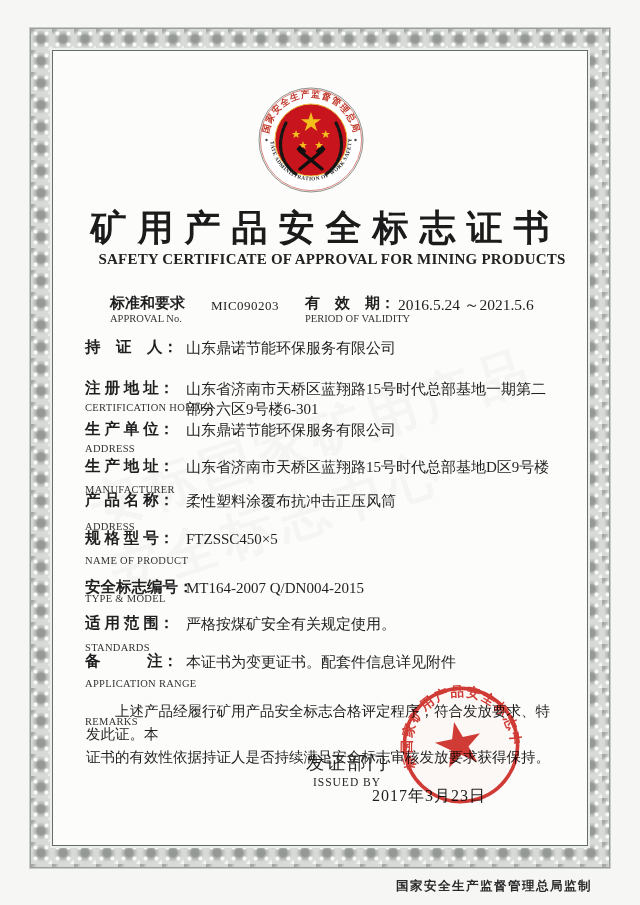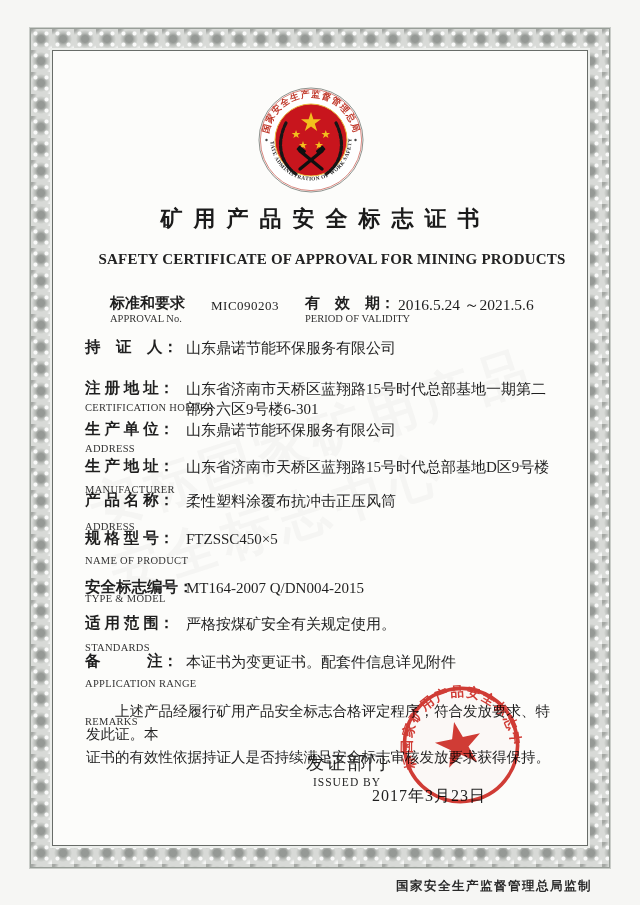--- a/index.html
+++ b/index.html
@@ -16,21 +16,21 @@
     background-size:11px 11px, 22px 22px, 22px 22px, 22px 22px;
     box-shadow:inset 0 0 0 1px #989e98, 0 0 0 1px #c9ccc8;}
   .frame-inner{position:absolute;left:22px;top:22px;right:22px;bottom:22px;
     background:#fcfcfa;border:1px solid #686c68;box-shadow:0 0 0 2px #eceeeb;}
   .content{position:absolute;inset:0;color:#1f1f1f;}
   .watermark{position:absolute;left:90px;top:400px;width:480px;font-size:52px;color:rgba(160,160,158,0.07);
     transform:rotate(-18deg);letter-spacing:6px;font-weight:bold;pointer-events:none;}
   
   .emblem{position:absolute;left:256px;top:85px;width:110px;height:110px;}
   
-  .title{position:absolute;left:0;top:204px;width:100%;text-align:center;font-size:22px;font-weight:bold;
+  .title{position:absolute;left:0;top:204px;width:100%;text-align:center;font-size:36px;font-weight:bold;
     letter-spacing:11px;text-indent:11px;color:#1b1b1b;}
   .subtitle{position:absolute;left:12px;top:251px;width:100%;text-align:center;font-size:15px;font-weight:bold;
     letter-spacing:.2px;color:#222;}
   
   .approval-row{position:absolute;left:110px;top:294px;width:470px;height:40px;}
   .approval-row .lab-cn{position:absolute;left:0;top:0;font-weight:bold;font-size:15px;}
   .approval-row .lab-en{position:absolute;left:0;top:19px;font-size:10.5px;color:#333;}
   .approval-row .num{position:absolute;left:101px;top:4px;font-size:13px;letter-spacing:.5px;}
   .approval-row .v-lab{position:absolute;left:195px;top:0;font-weight:bold;font-size:15px;}
   .approval-row .v-en{position:absolute;left:195px;top:19px;font-size:10.5px;color:#333;}

